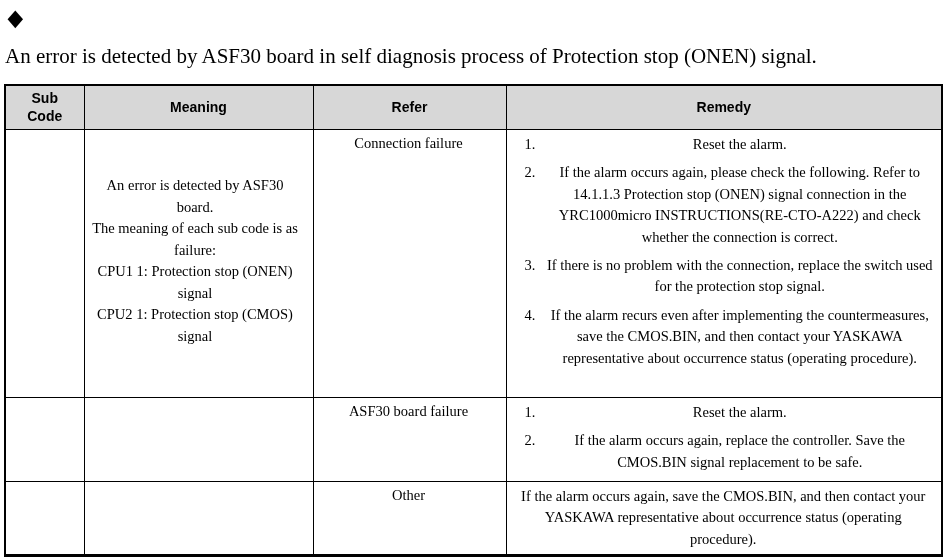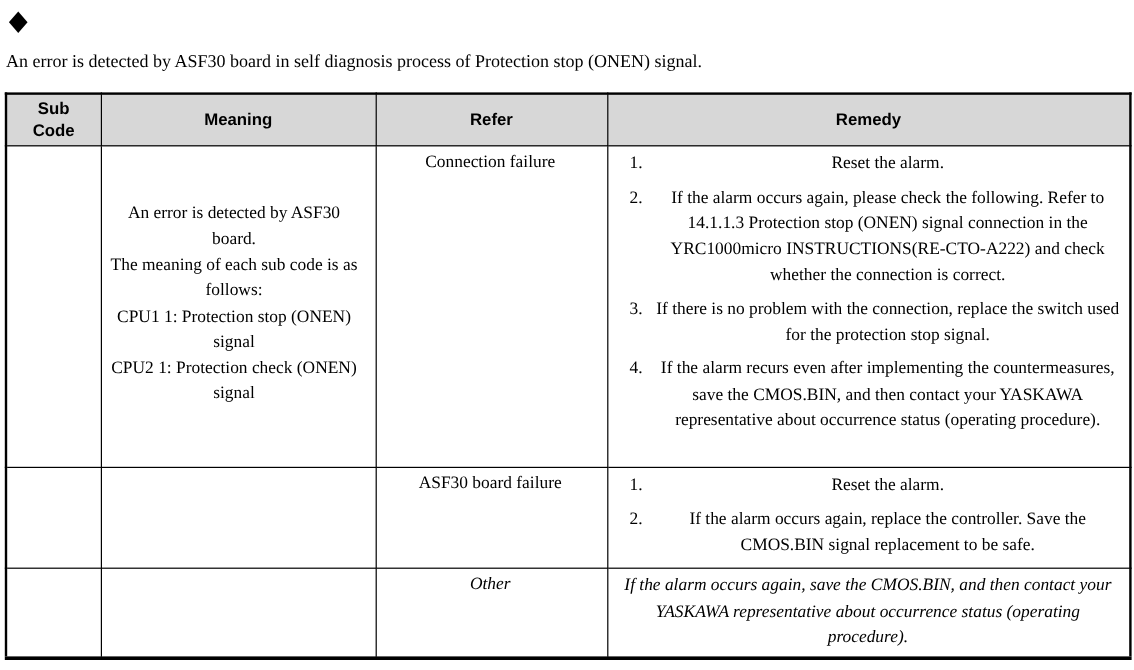--- a/index.html
+++ b/index.html
@@ -31,21 +31,21 @@
     transform: scaleY(1.15);
   }
   .page-title {
     font-size: 20px;
     margin: 0;
     letter-spacing: 0.2px;
     line-height: 1.2;
   }
   .intro {
     font-family: "Liberation Serif", serif;
-    font-size: 15px;
+    font-size: 21px;
     margin: 16px 0 15px 1px;
     line-height: 1.25;
   }
   table.alarm-table {
     border-collapse: collapse;
     table-layout: fixed;
     width: 937px;
     margin-top: 9px;
     border: 2px solid #000000;
     border-bottom-width: 3px;
@@ -100,21 +100,21 @@
     margin: 0 0 7px 0;
   }
   .remedy-item:last-child {
     margin-bottom: 0;
   }
   .meaning-line {
     margin: 0;
   }
   .row-1 { height: 268px; }
   .row-2 { height: 84px; }
-  .row-3 { height: 68px; font-style: italic; }
+  .row-3 { height: 68px; }
 </style>
 </head>
 <body>
 
 <div class="page">
 
   <div class="title-row">
     <span class="diamond">◆</span>
   </div>
 
@@ -135,23 +135,23 @@
         <th>Meaning</th>
         <th>Refer</th>
         <th>Remedy</th>
       </tr>
     </thead>
     <tbody>
       <tr class="row-1">
         <td class="sub-code-cell"></td>
         <td class="meaning-cell">
           <div class="meaning-line">An error is detected by ASF30 board.</div>
-          <div class="meaning-line">The meaning of each sub code is as follows:</div>
+          <div class="meaning-line">The meaning of each sub code is as failure:</div>
           <div class="meaning-line">CPU1 1: Protection stop (ONEN) signal</div>
-          <div class="meaning-line">CPU2 1: Protection check (ONEN) signal</div>
+          <div class="meaning-line">CPU2 1: Protection stop (CMOS) signal</div>
         </td>
         <td class="cause-cell">Connection failure</td>
         <td class="remedy-cell">
           <ol class="remedy-list">
             <li class="remedy-item">
               <span>1.</span>
               <span>Reset the alarm.</span>
             </li>
             <li class="remedy-item">
               <span>2.</span>

